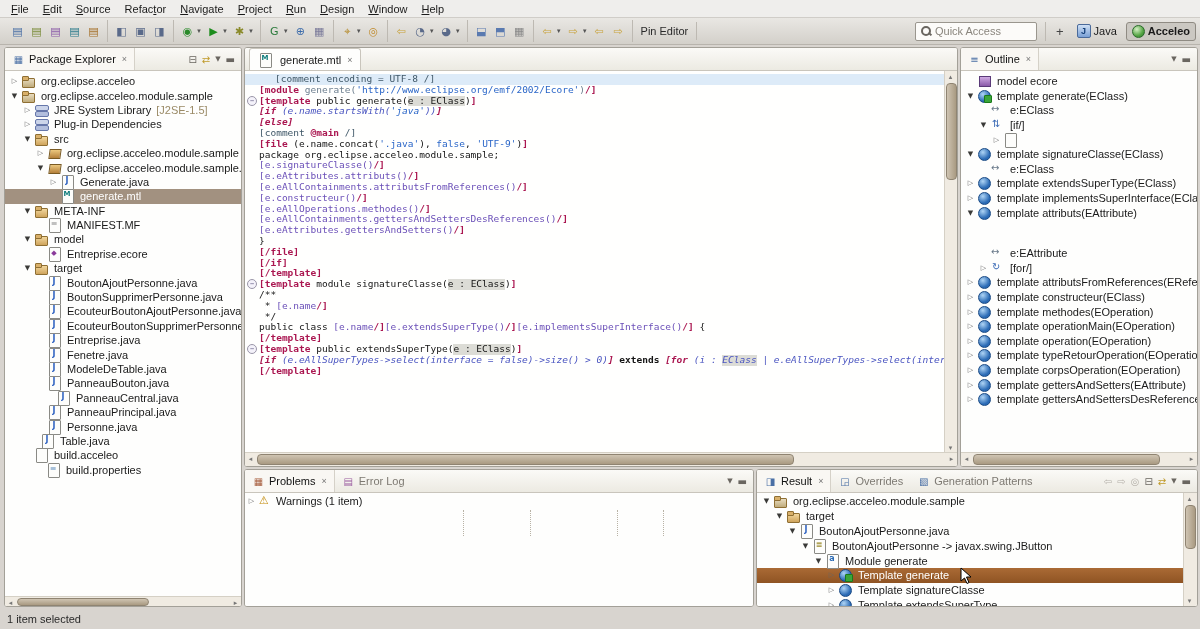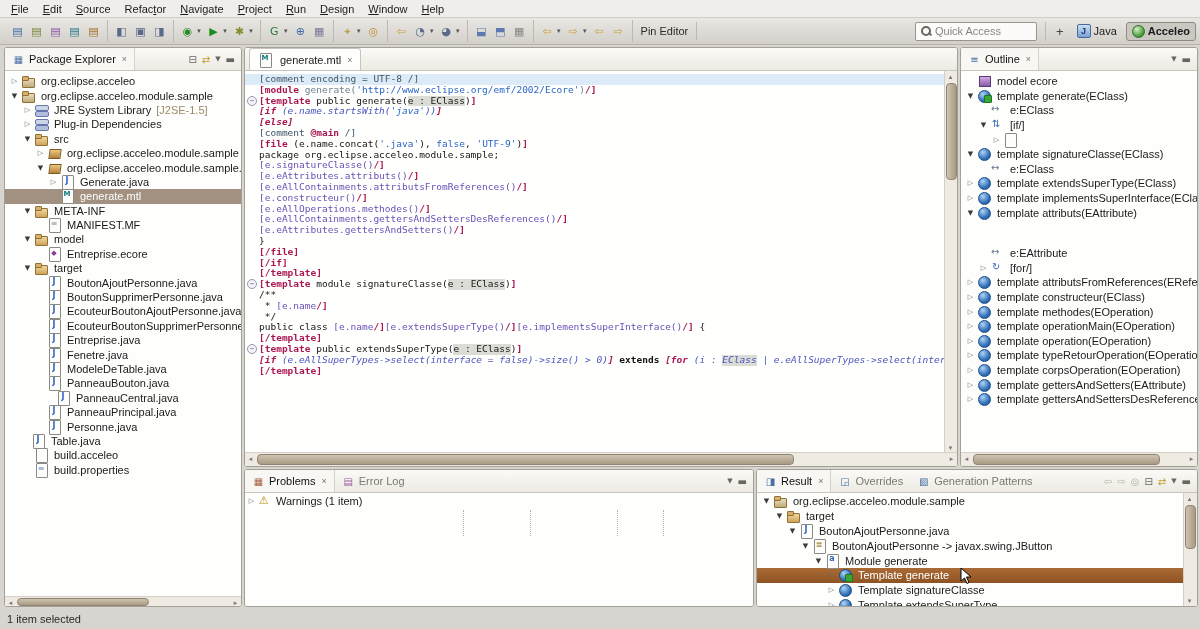--- a/index.html
+++ b/index.html
@@ -73,21 +73,21 @@
   .icn-if::before{content:"⇅";position:absolute;left:2px;top:0;font-size:10px;color:#3a6ab5;}
   .icn-for::before{content:"↻";position:absolute;left:2px;top:0;font-size:10px;color:#3a6ab5;}
   .icn-warning::before{content:"⚠";position:absolute;left:1px;top:0;font-size:11px;color:#c28a0a;}
   .vicn{display:inline-block;width:13px;text-align:center;font-size:10px;font-family:"DejaVu Sans",sans-serif;}
   
   .edtabbar{height:22px;background:linear-gradient(#fbfaf7,#eceae2);display:flex;align-items:flex-end;border-bottom:1px solid #c9c5bc;}
   .edtab{display:flex;align-items:center;gap:4px;height:21px;padding:0 8px;background:#fefefd;border:1px solid #c9c5bc;border-bottom:none;border-radius:3px 3px 0 0;margin-left:4px;}
   .edbody{position:absolute;left:0;right:0;top:23px;bottom:0;background:#fffffe;}
   .code{position:absolute;left:0;top:0;right:12px;bottom:13px;overflow:hidden;padding-top:3px;font-family:"DejaVu Sans Mono",monospace;font-size:9.5px;line-height:10.8px;}
   .cl{white-space:pre;display:flex;}
-  .cl.hl{background:#ddebf8;}
+  .cl.hl{background:#ddebf8;gap:16px;}
   .fold{width:14px;flex:none;position:relative;}
   .fold.on::before{content:"−";position:absolute;left:2px;top:0px;width:8px;height:8px;border:1px solid #9a96a8;border-radius:50%;background:#f4f2fa;color:#55507a;font-size:7px;line-height:8px;text-align:center;}
   .t-kw{color:#aa1650;font-weight:bold;}
   .t-kwi{color:#aa1650;font-weight:bold;font-style:italic;}
   .t-cmt{color:#3f5767;}
   .t-gray{color:#6d7f8f;}
   .t-str{color:#2a66c8;}
   .t-stri{color:#2a66c8;font-style:italic;}
   .t-expr{color:#4a55c0;font-style:italic;}
   .t-inv{color:#6b50b8;}
@@ -394,31 +394,31 @@
             <div class="trow" style="height: 14.4px; padding-left: 29px;">
               <span class="arr"></span>
               <span class="icn icn-java"></span>
               <span class="lbl">PanneauPrincipal.java</span>
             </div>
             <div class="trow" style="height: 14.4px; padding-left: 29px;">
               <span class="arr"></span>
               <span class="icn icn-java"></span>
               <span class="lbl">Personne.java</span>
             </div>
-            <div class="trow" style="height: 14.4px; padding-left: 13px;">
+            <div class="trow" style="height: 14.4px; padding-left: 22px;">
               <span class="arr"></span>
               <span class="icn icn-java"></span>
               <span class="lbl">Table.java</span>
             </div>
             <div class="trow" style="height: 14.4px; padding-left: 16px;">
               <span class="arr"></span>
               <span class="icn icn-file"></span>
               <span class="lbl">build.acceleo</span>
             </div>
-            <div class="trow" style="height: 14.4px; padding-left: 16px;">
+            <div class="trow" style="height: 14.4px; padding-left: 28px;">
               <span class="arr"></span>
               <span class="icn icn-properties"></span>
               <span class="lbl">build.properties</span>
             </div>
           </div>
         <div class="hsb" style="height:9px;">
           <span class="sbbtn" style="left:0;">◂</span>
           <span class="thumb" style="left:12px;width:130px;height:6px;"></span>
           <span class="sbbtn" style="right:0;">▸</span>
         </div>

